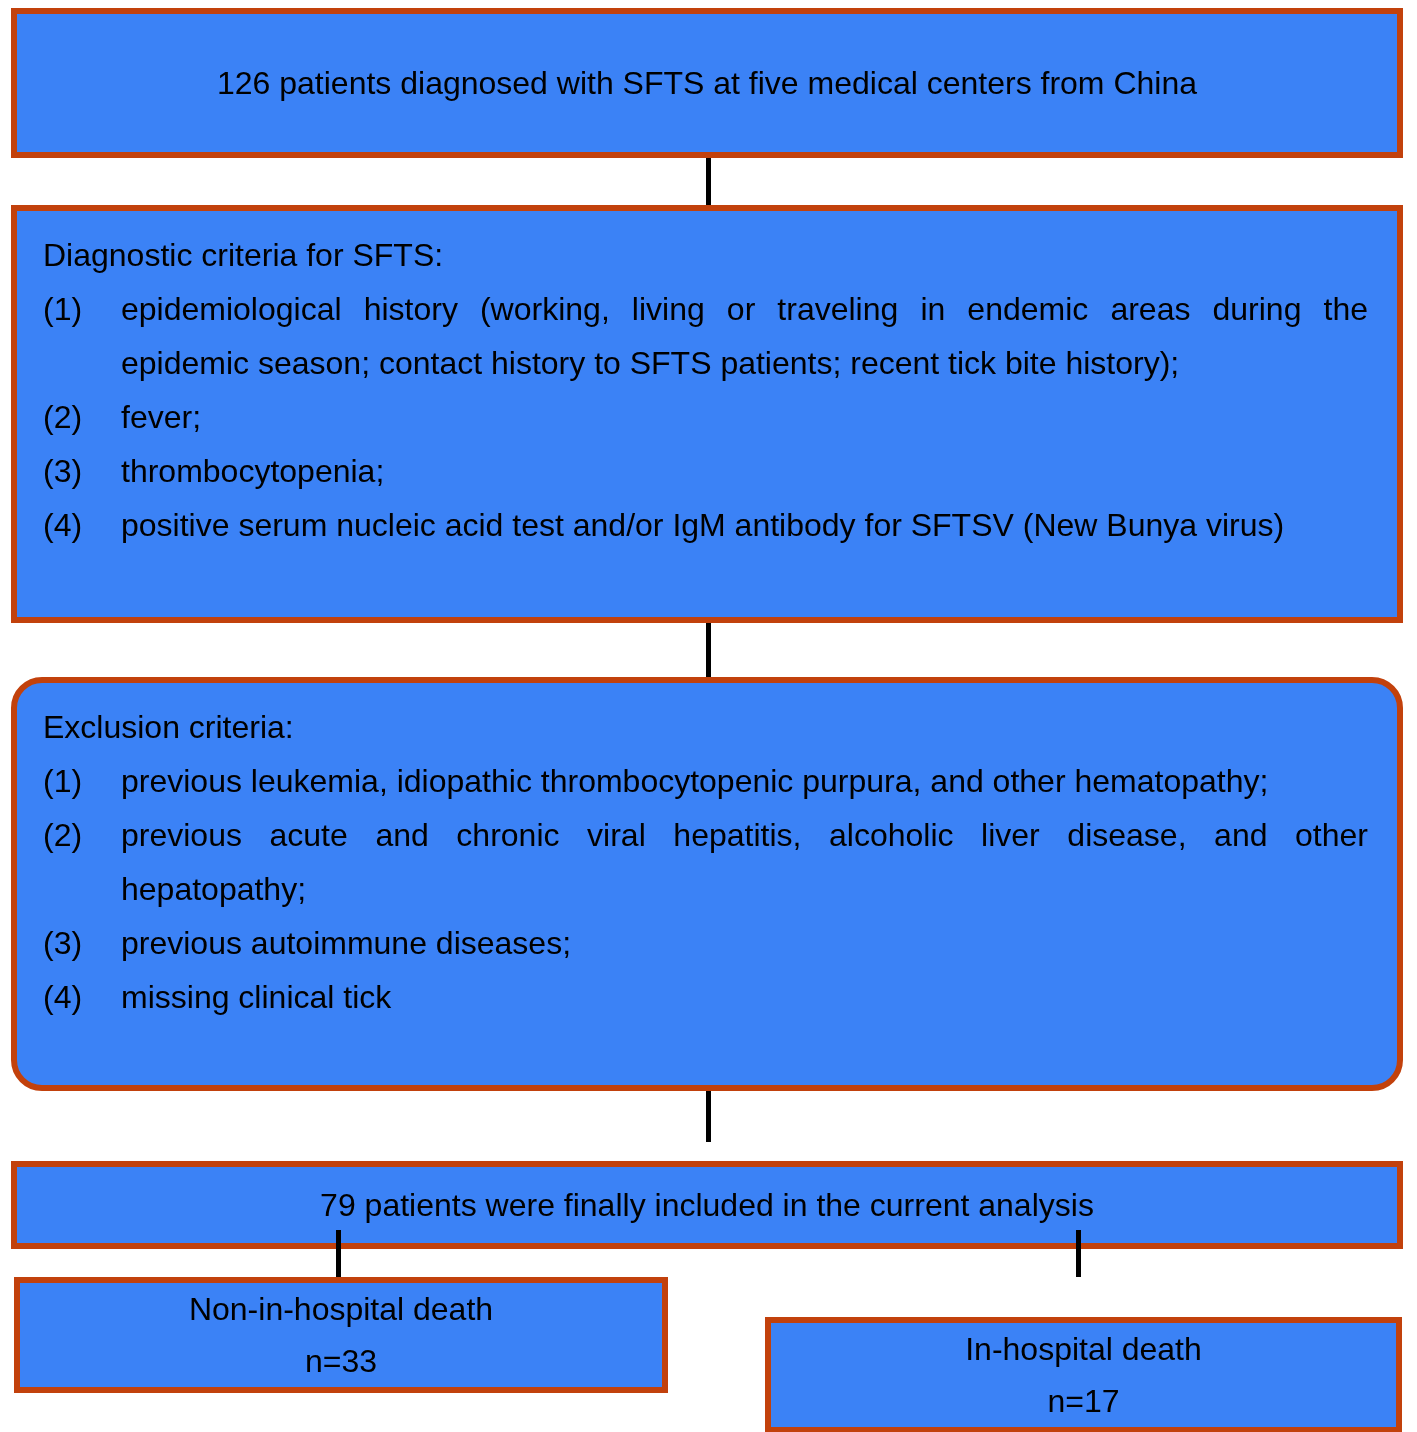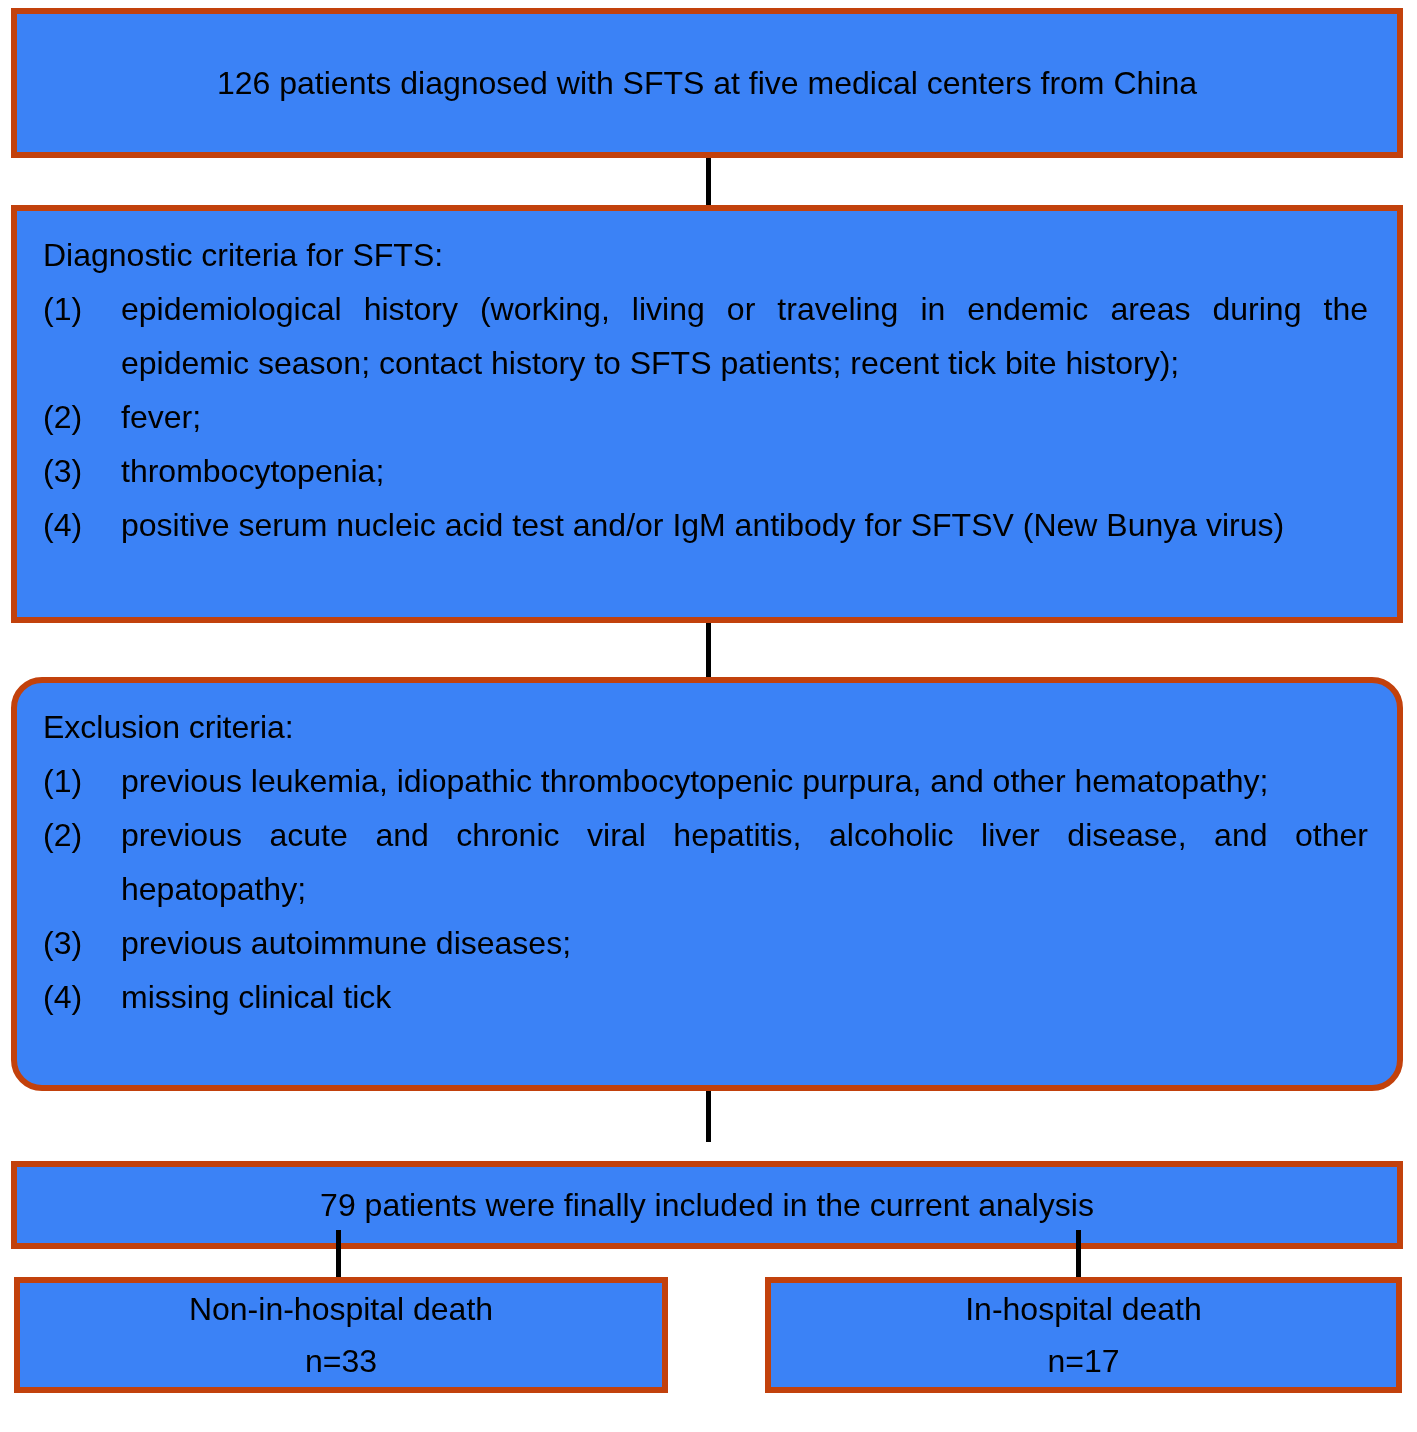--- a/index.html
+++ b/index.html
@@ -57,21 +57,21 @@
   }
   
   .box-outcome {
     top: 1277px; height: 116px;
     display: flex; flex-direction: column;
     justify-content: center; align-items: center;
     text-align: center;
     line-height: 52px;
   }
   .box-outcome-left  { left: 14px;  width: 654px; }
-  .box-outcome-right { left: 765px; width: 637px; }
+  .box-outcome-right { left: 765px; width: 637px; margin-top: 40px; }
   
   .conn-1 { left: 706px; top: 158px;  height: 47px; }
   .conn-2 { left: 706px; top: 623px;  height: 54px; }
   .conn-3 { left: 706px; top: 1091px; height: 51px; }
   .conn-branch-left  { left: 336px;  top: 1230px; height: 47px; }
   .conn-branch-right { left: 1076px; top: 1230px; height: 47px; }
 </style>
 </head>
 <body>
 

